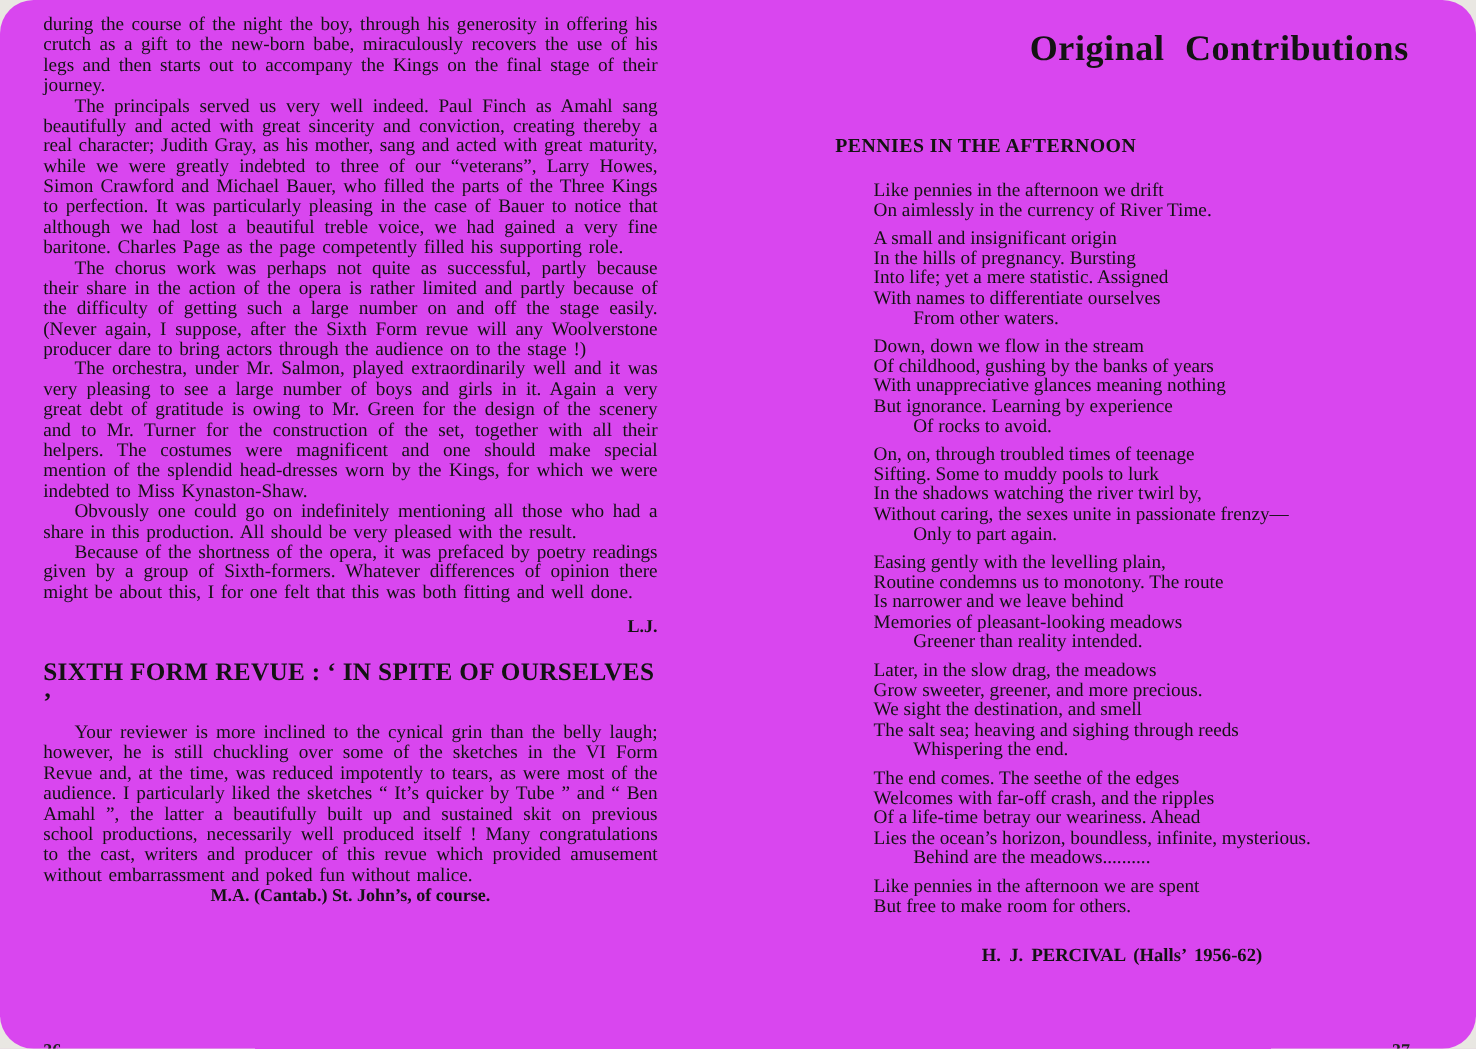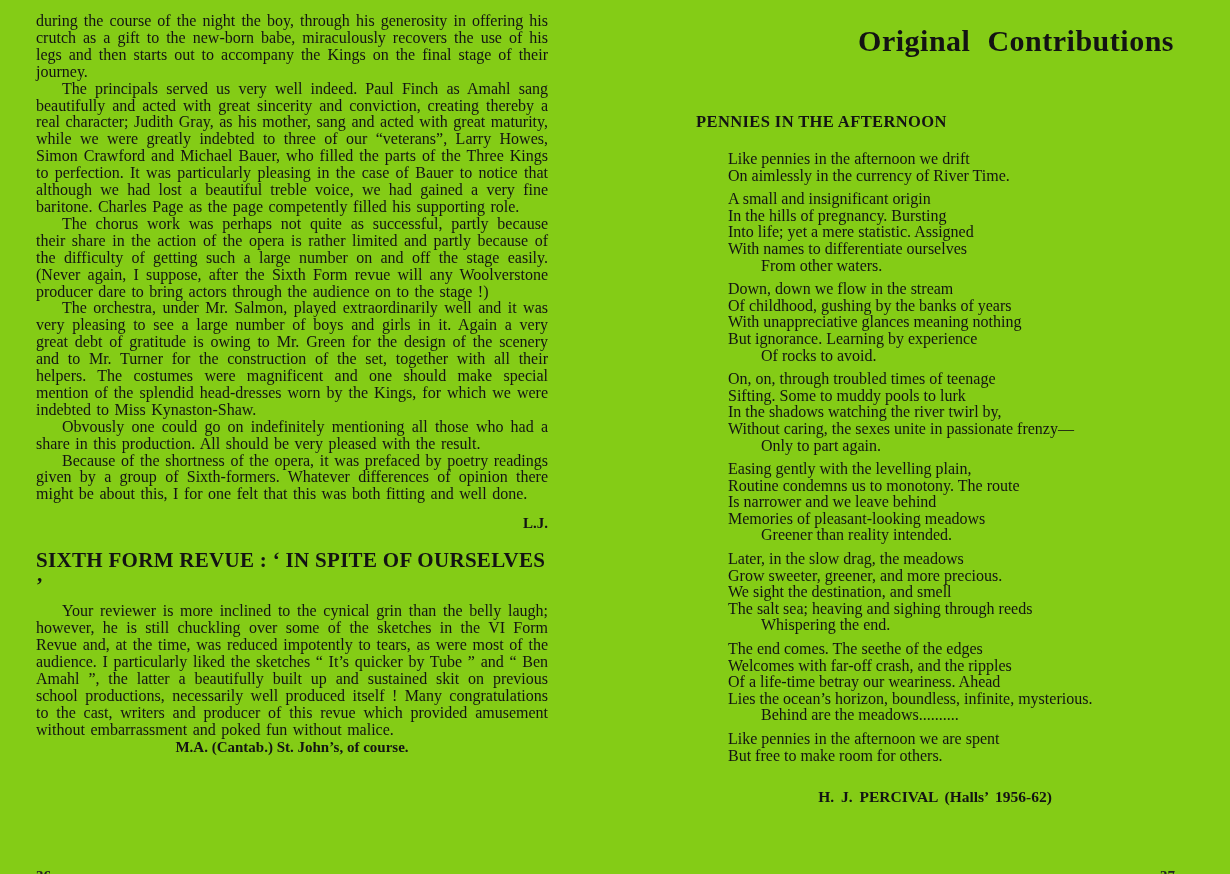--- a/index.html
+++ b/index.html
@@ -1,23 +1,24 @@
 <!DOCTYPE html>
 <html><head>
 <meta charset="utf-8">
 <style>
   html, body { margin: 0; padding: 0; background: #e9e7e2; }
   .page-spread {
     position: relative;
     width: 1230px;
     height: 874px;
-    background: #84cc16;
+    background: #d946ef;
     font-family: "Liberation Serif", serif;
     color: #131313;
     overflow: hidden;
+    border-radius: 28px;
   }
   
   .left-page {
     position: absolute;
     left: 36px;
     top: 13px;
     width: 512px;
   }
   .left-page p {
     margin: 0;

